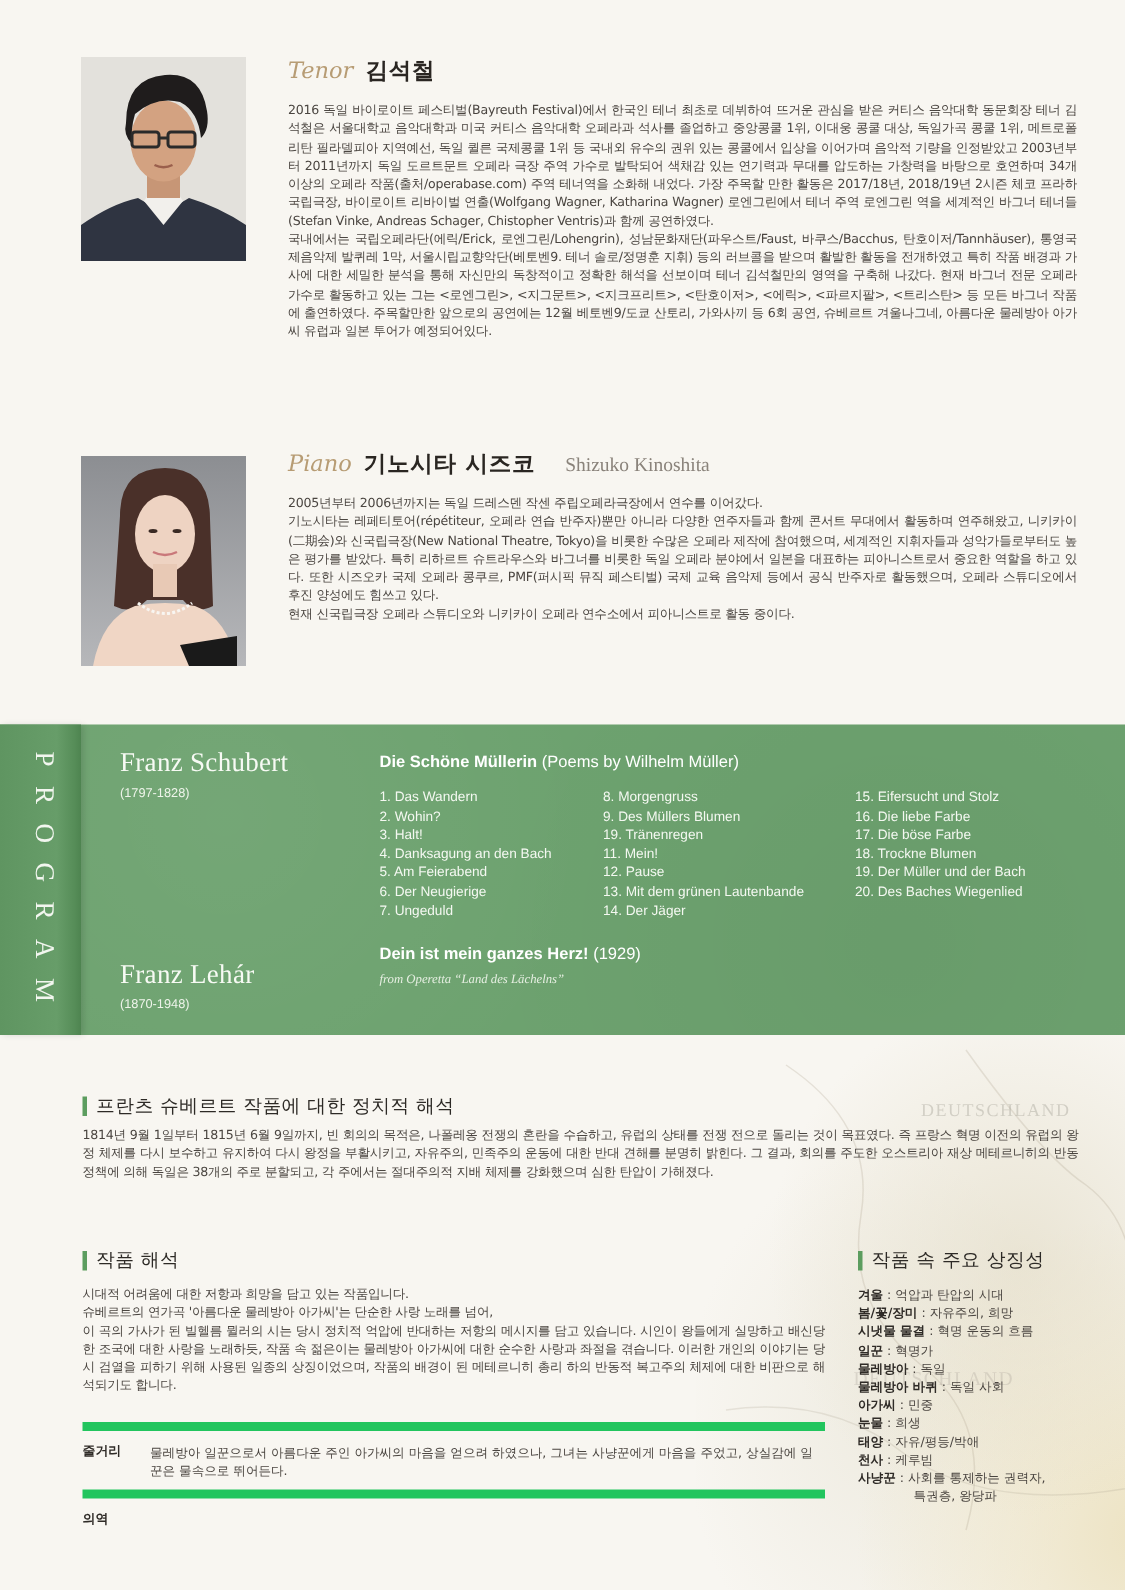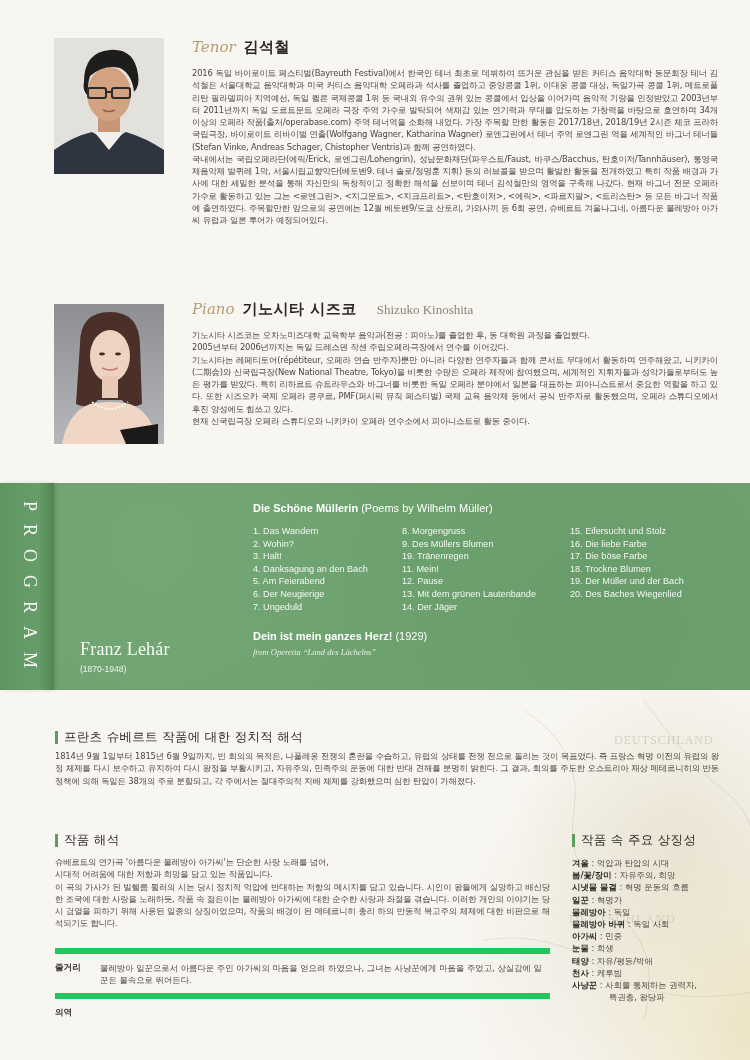--- a/index.html
+++ b/index.html
@@ -160,32 +160,35 @@
       <ellipse cx="48" cy="50" rx="3" ry="1.4" fill="#3a2a24"></ellipse>
       <ellipse cx="64" cy="50" rx="3" ry="1.4" fill="#3a2a24"></ellipse>
     </svg>
   </div>
   <div class="bio-text">
     <div class="role-line">
       <span class="role">Piano</span>
       <span class="name-ko">기노시타 시즈코</span>
       <span class="name-en">Shizuko Kinoshita</span>
     </div>
-    <p class="para">기노시타 시즈코는 오차노미즈대학 교육학부 음악과(전공 : 피아노)를 졸업한 후, 동 대학원 과정을 졸업했다.</p>
     <p class="para">2005년부터 2006년까지는 독일 드레스덴 작센 주립오페라극장에서 연수를 이어갔다.</p>
     <p class="para">기노시타는 레페티토어(répétiteur, 오페라 연습 반주자)뿐만 아니라 다양한 연주자들과 함께 콘서트 무대에서 활동하며 연주해왔고, 니키카이(二期会)와 신국립극장(New National Theatre, Tokyo)을 비롯한 수많은 오페라 제작에 참여했으며, 세계적인 지휘자들과 성악가들로부터도 높은 평가를 받았다. 특히 리하르트 슈트라우스와 바그너를 비롯한 독일 오페라 분야에서 일본을 대표하는 피아니스트로서 중요한 역할을 하고 있다. 또한 시즈오카 국제 오페라 콩쿠르, PMF(퍼시픽 뮤직 페스티벌) 국제 교육 음악제 등에서 공식 반주자로 활동했으며, 오페라 스튜디오에서 후진 양성에도 힘쓰고 있다.</p>
     <p class="para">현재 신국립극장 오페라 스튜디오와 니키카이 오페라 연수소에서 피아니스트로 활동 중이다.</p>
   </div>
 </section>
 
 <section class="program">
   <div class="program-spine">
     <div class="program-title">PROGRAM</div>
   </div>
 
+  <div class="composer" style="top:15px;">
+    <div class="composer-name">Franz Schubert</div>
+    <div class="composer-years">(1797-1828)</div>
+  </div>
   <div class="work" style="top:19px;">
     <div class="work-title">
       <b>Die Schöne Müllerin</b><span> (Poems by Wilhelm Müller)</span>
     </div>
   </div>
   <div class="song-cols">
     <ul class="song-col" style="left:0;">
       <li>1. Das Wandern</li>
       <li>2. Wohin?</li>
       <li>3. Halt!</li>
@@ -239,22 +242,22 @@
   <span class="section-bar"></span>
   <span class="section-title">프란츠 슈베르트 작품에 대한 정치적 해석</span>
 </div>
 <p class="para sec-politics-body">1814년 9월 1일부터 1815년 6월 9일까지, 빈 회의의 목적은, 나폴레옹 전쟁의 혼란을 수습하고, 유럽의 상태를 전쟁 전으로 돌리는 것이 목표였다. 즉 프랑스 혁명 이전의 유럽의 왕정 체제를 다시 보수하고 유지하여 다시 왕정을 부활시키고, 자유주의, 민족주의 운동에 대한 반대 견해를 분명히 밝힌다. 그 결과, 회의를 주도한 오스트리아 재상 메테르니히의 반동 정책에 의해 독일은 38개의 주로 분할되고, 각 주에서는 절대주의적 지배 체제를 강화했으며 심한 탄압이 가해졌다.</p>
 
 <div class="section-head sec-interp-head">
   <span class="section-bar"></span>
   <span class="section-title">작품 해석</span>
 </div>
 <div class="sec-interp-body">
+  <p class="para">시대적 어려움에 대한 저항과 희망을 담고 있는 작품입니다.</p>
   <p class="para">슈베르트의 연가곡 '아름다운 물레방아 아가씨'는 단순한 사랑 노래를 넘어,</p>
-  <p class="para">시대적 어려움에 대한 저항과 희망을 담고 있는 작품입니다.</p>
   <p class="para">이 곡의 가사가 된 빌헬름 뮐러의 시는 당시 정치적 억압에 반대하는 저항의 메시지를 담고 있습니다. 시인이 왕들에게 실망하고 배신당한 조국에 대한 사랑을 노래하듯, 작품 속 젊은이는 물레방아 아가씨에 대한 순수한 사랑과 좌절을 겪습니다. 이러한 개인의 이야기는 당시 검열을 피하기 위해 사용된 일종의 상징이었으며, 작품의 배경이 된 메테르니히 총리 하의 반동적 복고주의 체제에 대한 비판으로 해석되기도 합니다.</p>
 </div>
 <div class="kv-rows">
   <div class="kv-row">
     <span class="kv-key">줄거리</span>
     <span class="kv-val">물레방아 일꾼으로서 아름다운 주인 아가씨의 마음을 얻으려 하였으나, 그녀는 사냥꾼에게 마음을 주었고, 상실감에 일꾼은 물속으로 뛰어든다.</span>
   </div>
   <div class="kv-row">
     <span class="kv-key">의역</span>
   </div>

